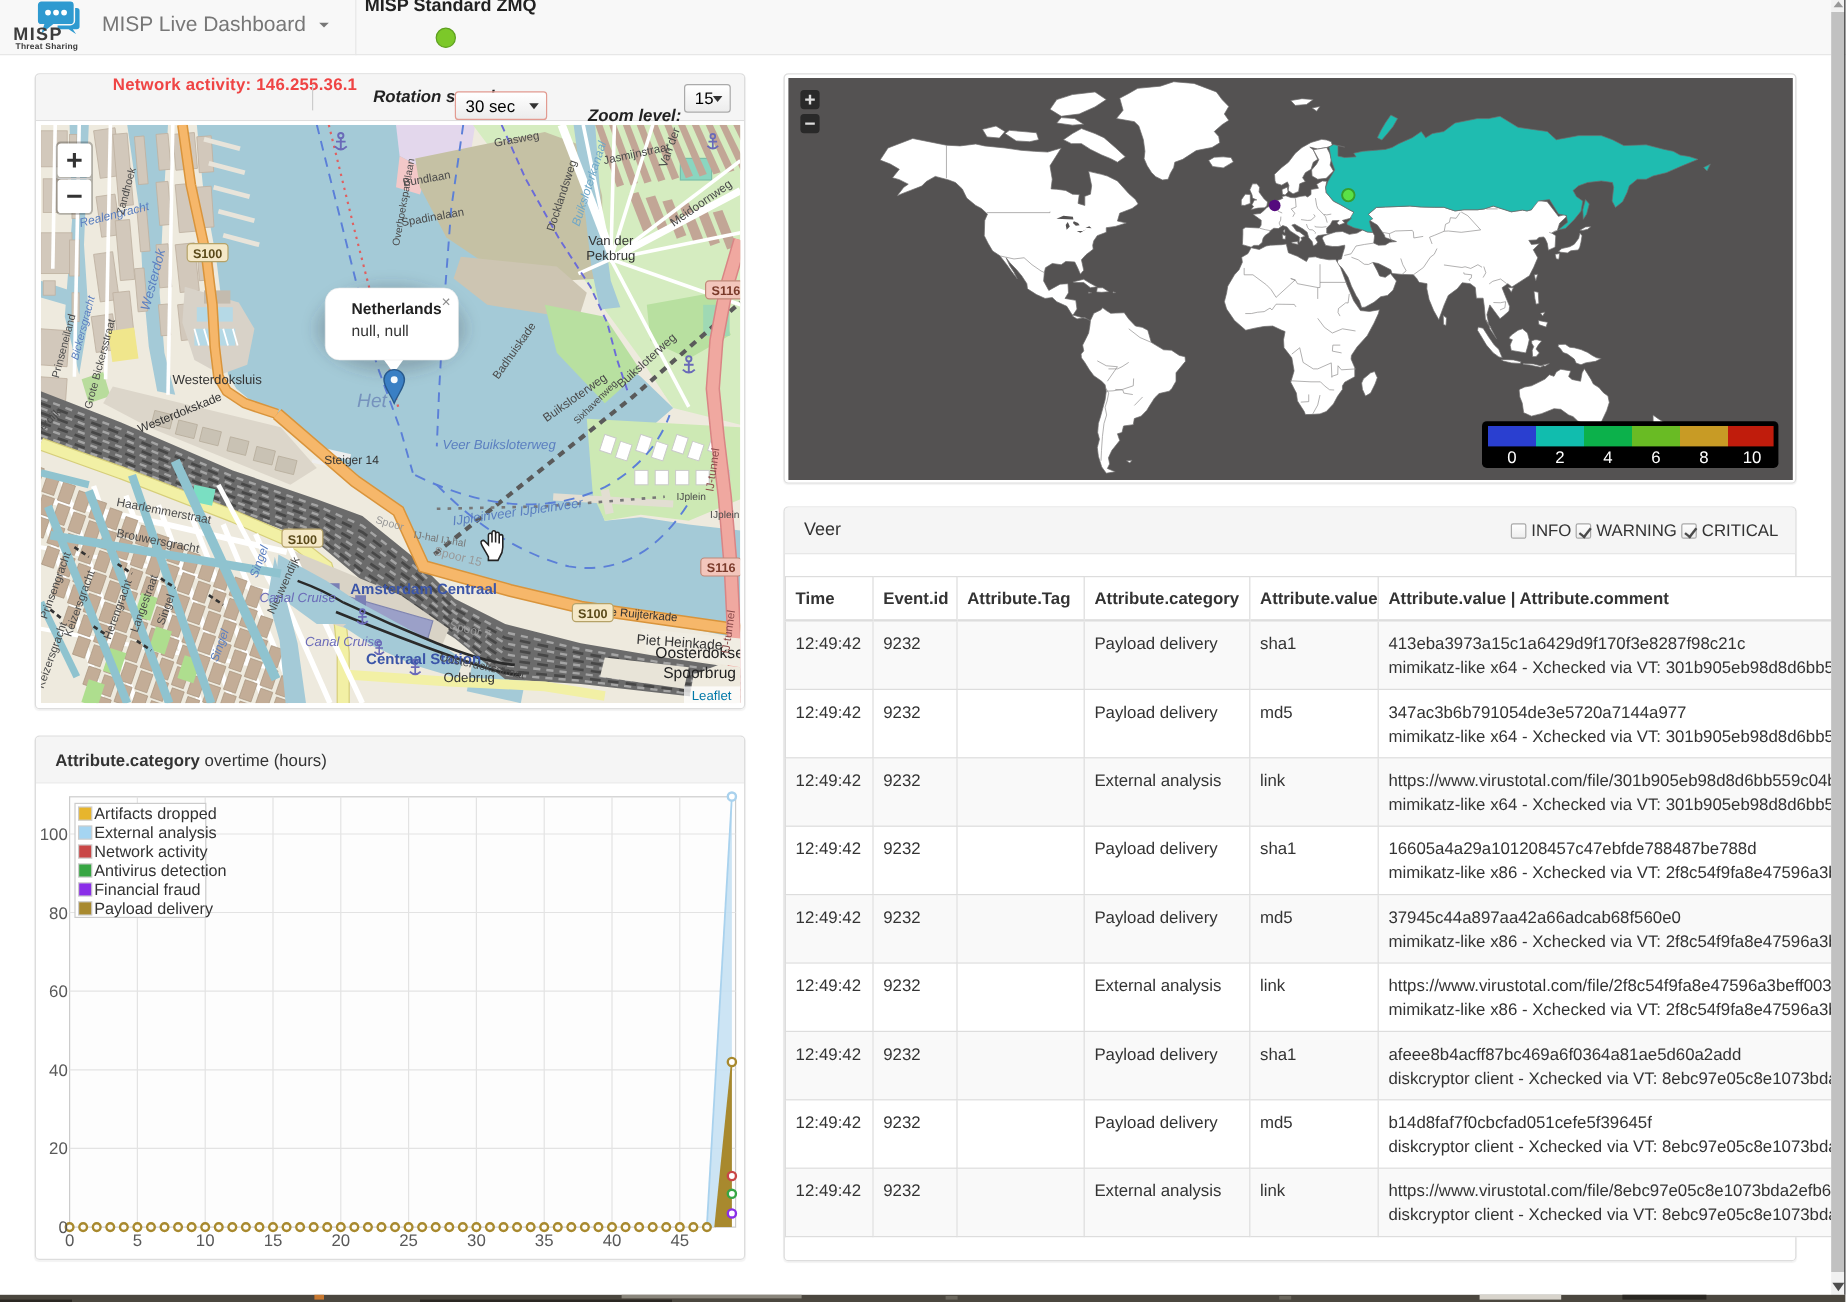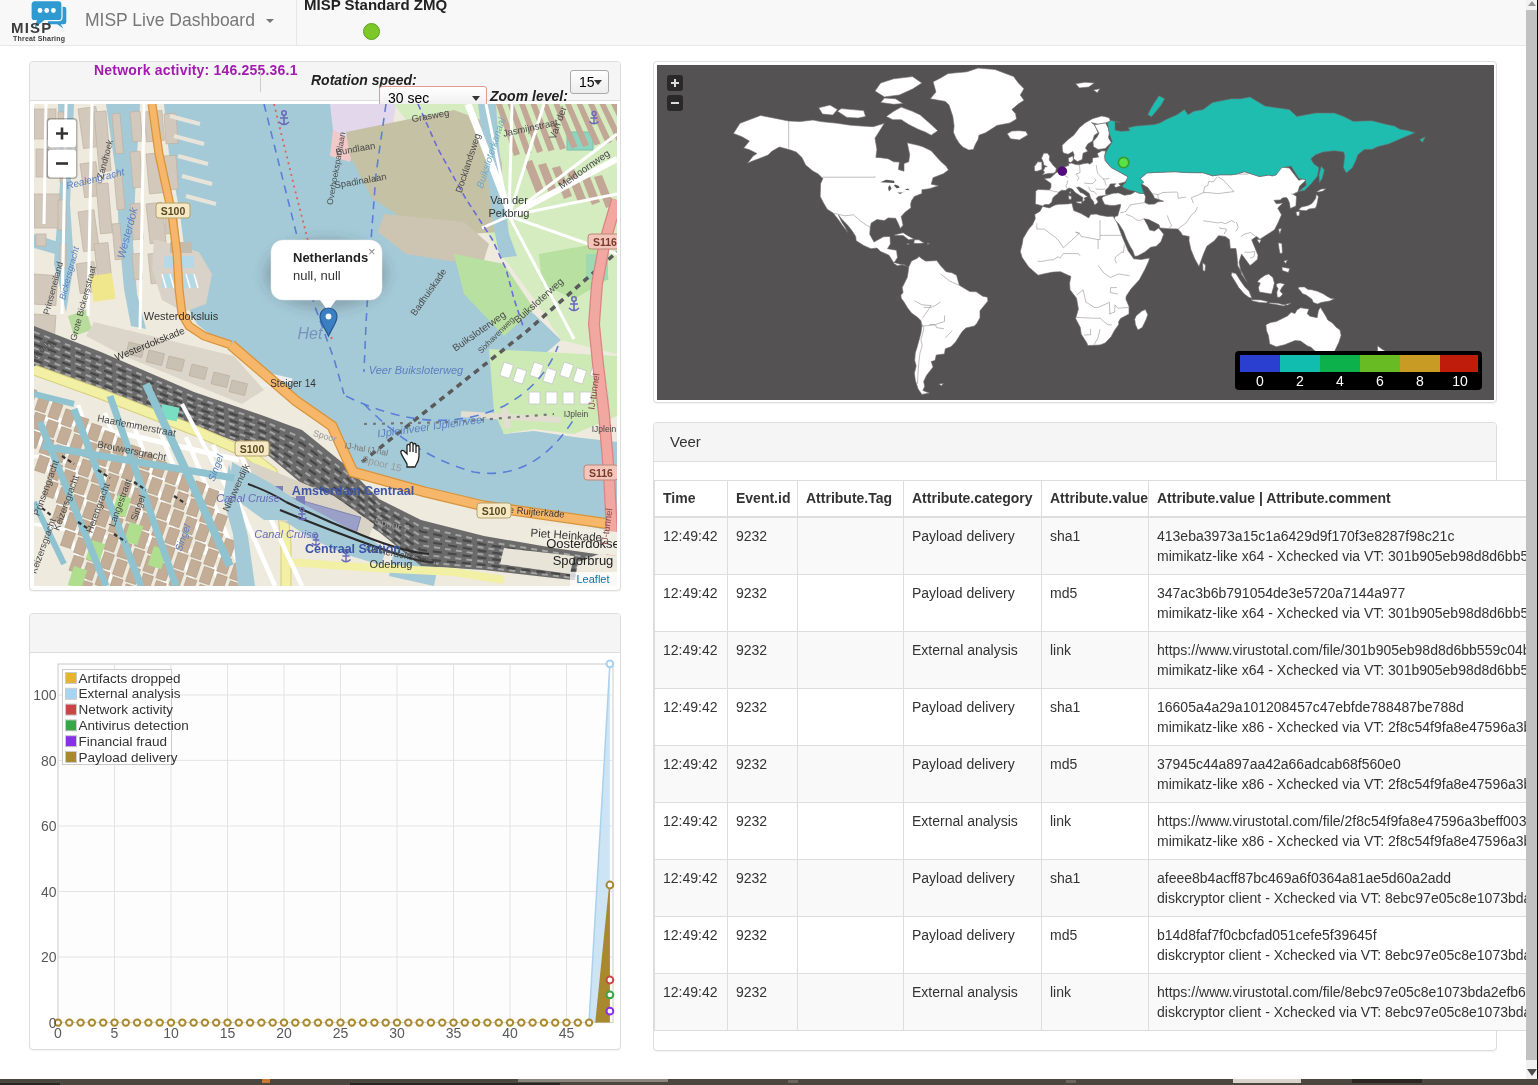--- a/index.html
+++ b/index.html
@@ -21,21 +21,21 @@
 
 
 .panel { position:absolute; background:#fff; border:1px solid #ddd; border-radius:4px;
   box-shadow:0 1px 1px rgba(0,0,0,.05); }
 .panel-heading { position:absolute; left:0; top:0; right:0; height:39px;
   background:#f5f5f5; border-bottom:1px solid #ddd; border-radius:3px 3px 0 0; }
 
 
 #panelA { left:29px; top:61px; width:592px; height:530px; }
 #panelA .panel-heading { line-height:38px; font-size:15px; }
-#pa-title { position:absolute; left:16px; top:0; color:#a21caf; font-weight:bold; font-size:14px; letter-spacing:0.2px;padding-left:48px; }
+#pa-title { position:absolute; left:16px; top:0; color:#ef4444; font-weight:bold; font-size:14px; letter-spacing:0.2px;padding-left:48px; }
 #pa-sep { position:absolute; left:230px; top:8px; width:1px; height:22px; background:#ccc; }
 .hdr-label { font-weight:bold; font-style:italic; color:#222; font-size:14px; }
 .fakesel { position:absolute; height:24px; border-radius:3px; font-size:14px; color:#000;
   background:linear-gradient(#ffffff,#ececec); line-height:22px; padding-left:8px; }
 .fakesel .car { position:absolute; right:6px; top:9px; width:0; height:0;
   border-left:4px solid transparent; border-right:4px solid transparent; border-top:5px solid #333; }
 #mapbox { position:absolute; left:4px; top:42px; width:583px; height:482px; overflow:hidden; }
 
 
 #panelB { left:29px; top:613px; width:592px; height:437px; }
@@ -92,21 +92,21 @@
   <div id="navdivider"></div>
   <div id="zmqlabel">MISP Standard ZMQ</div>
   <div id="zmqdot"></div>
 </div>
 
 <div id="panelA" class="panel">
   <div class="panel-heading"></div>
   <div id="pa-title">Network activity: 146.255.36.1</div>
   <div id="pa-sep"></div>
   <span class="hdr-label abs" style="left:241px;top:10px;margin-left:40px;">Rotation speed:</span>
-  <div class="fakesel" style="left:349px;top:24px;width:108px;border:1px solid #e29b91;">30 sec<span class="car"></span></div>
+  <div class="fakesel" style="left:349px;top:14px;width:77px;border:1px solid #e29b91;">30 sec<span class="car"></span></div>
   <span class="hdr-label abs" style="left:460px;top:10px;margin-top:16px;">Zoom level:</span>
   <div class="fakesel" style="left:540px;top:8px;width:39px;border:1px solid #aaa;">15<span class="car"></span></div>
   <div id="mapbox"><svg width="583" height="482" viewBox="0 0 583 482" font-family="Liberation Sans">
 <defs>
           <filter id="pshadow" x="-50%" y="-50%" width="200%" height="200%">
             <feGaussianBlur stdDeviation="6"></feGaussianBlur>
           </filter>
         </defs>
 <rect width="583" height="482" fill="#eeeade"></rect>
 <path d="M130.0 0.0 L297.0 0.0 L340.0 60.0 L380.0 110.0 L430.0 160.0 L467.0 186.0 L500.0 210.0 L527.0 236.0 L505.0 255.0 L480.0 280.0 L462.0 308.0 L470.0 330.0 L500.0 327.0 L540.0 333.0 L583.0 338.0 L583.0 428.0 L391.0 390.0 L319.0 368.0 L298.0 322.0 L262.0 297.0 L200.0 246.0 L175.0 230.0 L163.0 220.0 L156.0 208.0 L153.0 185.0 L151.0 150.0 L146.0 110.0 L135.0 50.0 Z" fill="#a4cad7"></path>
@@ -742,20 +742,21 @@
 <rect x="14" y="45.5" width="28" height="28" rx="3" fill="#ffffff"></rect>
 <line x1="14" y1="44.7" x2="42" y2="44.7" stroke="#ccc"></line>
 <path d="M22 29.5 h12 M28 23.5 v12" stroke="#333" stroke-width="2.6"></path>
 <path d="M22 59.5 h12" stroke="#333" stroke-width="2.6"></path>
 </g>
 </svg></div>
 </div>
 
 <div id="panelB" class="panel">
   <div class="panel-heading"></div>
+  <div id="pb-title"><b>Attribute.category</b> overtime (hours)</div>
   <div id="chartbox"><svg width="583" height="391" viewBox="0 0 583 391" font-family="Liberation Sans">
 
     <rect x="24" y="8" width="555" height="358.6" fill="#fdfdfd" stroke="#cccccc" stroke-width="1"></rect>
     <g stroke="#e3e3e3" stroke-width="1">
       <line x1="80.5" y1="8" x2="80.5" y2="366.6"></line>
           <line x1="137" y1="8" x2="137" y2="366.6"></line>
       <line x1="193.5" y1="8" x2="193.5" y2="366.6"></line>
           <line x1="250" y1="8" x2="250" y2="366.6"></line>
       <line x1="306.5" y1="8" x2="306.5" y2="366.6"></line>
           <line x1="363" y1="8" x2="363" y2="366.6"></line>
@@ -1015,20 +1016,21 @@
       <rect x="10" y="30" width="16" height="16" rx="3" fill="#292929"></rect>
       <path d="M14 18 h8 M18 14 v8" stroke="#dcdcdc" stroke-width="2"></path>
       <path d="M14 38 h8" stroke="#dcdcdc" stroke-width="2"></path>
     </g>
   </svg></div>
 </div>
 
 <div id="panelD" class="panel">
   <div class="panel-heading"></div>
   <div id="pd-title">Veer</div>
+  <div id="pd-checks"><span class="cb"></span> INFO <span class="cb on"></span> WARNING <span class="cb on"></span> CRITICAL</div>
 </div>
 
 <table id="logtable">
   <colgroup>
       <col style="width:73px">
       <col style="width:70px">
       <col style="width:106px">
       <col style="width:138px">
       <col style="width:107px">
       <col style="width:378px">

